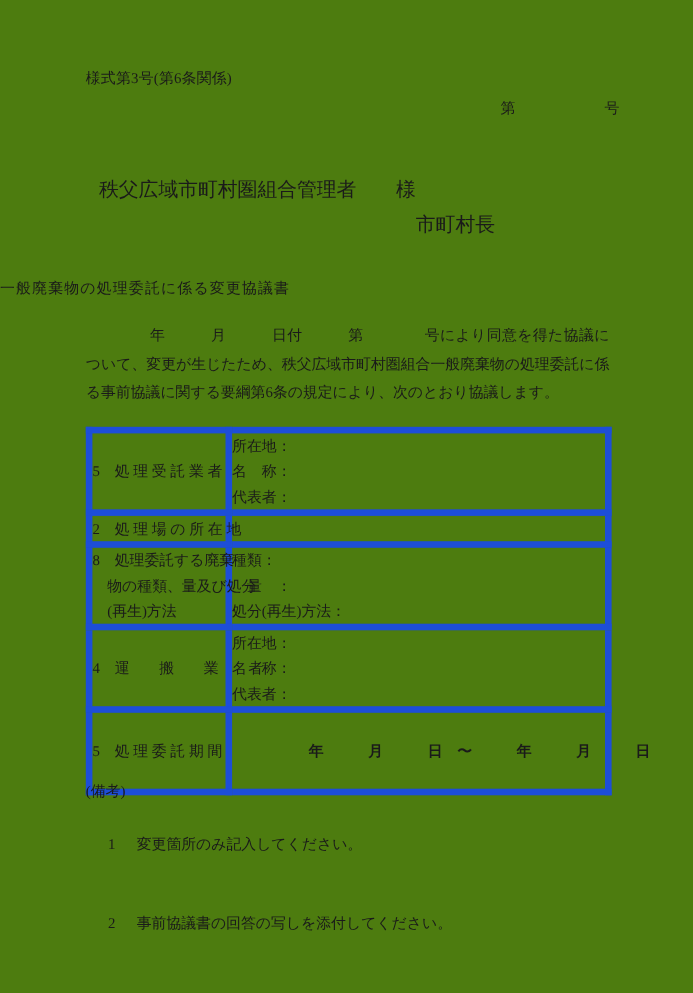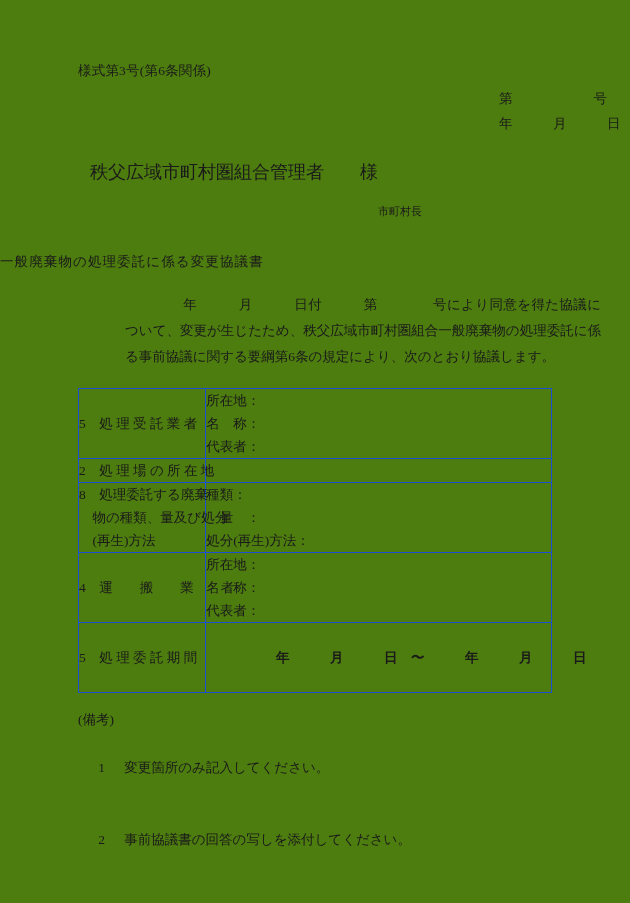--- a/index.html
+++ b/index.html
@@ -30,68 +30,67 @@
     font-size: 13.5px;
     letter-spacing: 0.2px;
   }
 
   .doc-meta {
     left: 455px;
     top: 86px;
     font-size: 13.5px;
     line-height: 25px;
   }
-  .doc-meta div { white-space: pre; margin-left: 44px; }
+  .doc-meta div { white-space: pre; }
 
   .addressee {
     left: 90px;
     top: 160px;
     font-size: 18px;
     white-space: pre;
   }
 
   .sender {
     left: 378px;
-    top: 204px;
-    font-size: 11px;
+    top: 192px;
+    font-size: 18px;
     white-space: pre;
   }
 
   .doc-title {
     left: 0;
     top: 253px;
     width: 630px;
     font-size: 13.5px;
     letter-spacing: 1.1px;
   }
 
   .body-text {
     left: 78px;
     top: 292px;
     width: 476px;
     font-size: 13.5px;
     line-height: 26px;
     text-align: justify;
     text-justify: inter-character;
-    margin-left: 47px;
   }
   .body-text .lead { display: inline-block; width: 58px; }
 
   
   .form-table {
     position: absolute;
     left: 78px;
     top: 388px;
     width: 474px;
     border-collapse: collapse;
     font-size: 13.5px;
     table-layout: fixed;
   }
   .form-table td {
-    border: 1px solid #1d4ed8;
+    border: 6px solid #1d4ed8;
     padding: 0;
     vertical-align: middle;
   }
   .col-label { width: 127px; }
   .col-value { width: 345px; }
 
   .label-cell {
     padding: 4px 6px 4px 8px;
     line-height: 23px;
   }
@@ -130,21 +129,20 @@
 </style>
 </head>
 <body>
 
 <div id="page">
 
   <div class="abs form-no nowrap">様式第3号(第6条関係)</div>
 
   <div class="abs doc-meta">
     <div>第　　　　　　号</div>
-    <div>年　　　月　　　日</div>
   </div>
 
   <div class="abs addressee">秩父広域市町村圏組合管理者　　様</div>
 
   <div class="abs sender">市町村長</div>
 
   <div class="abs doc-title">一般廃棄物の処理委託に係る変更協議書</div>
 
   <div class="abs body-text">
     <span class="lead"></span><span>年　　　月　　　日付　　　第　　　　号により同意を得た協議について、変更が生じた</span><span>ため、秩父広域市町村圏組合一般廃棄物の処理委託に係る事前協議に関する要綱第6条の規</span><span>定により、次のとおり協議します。</span>

